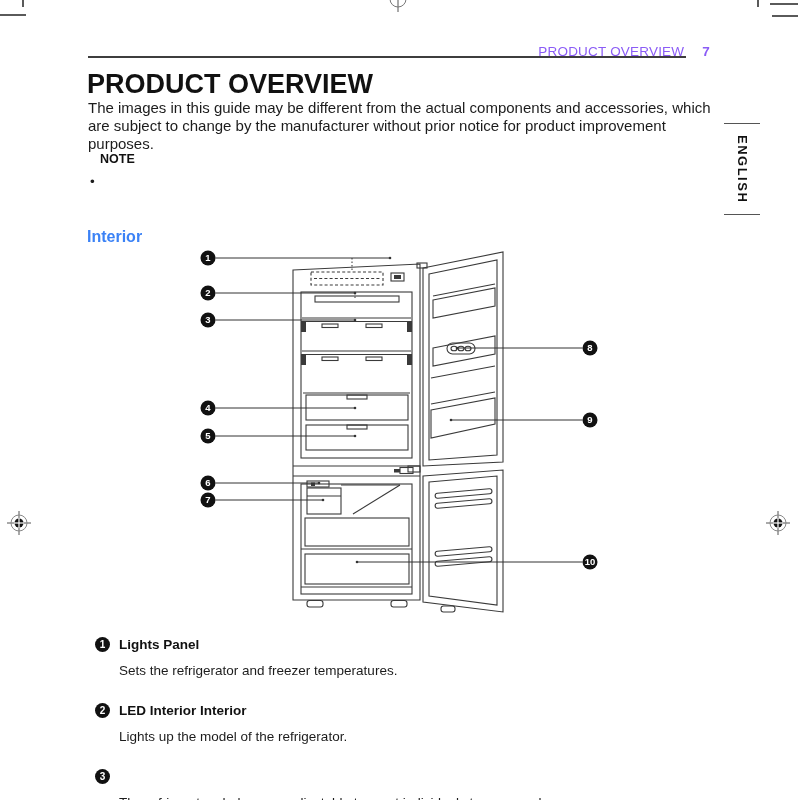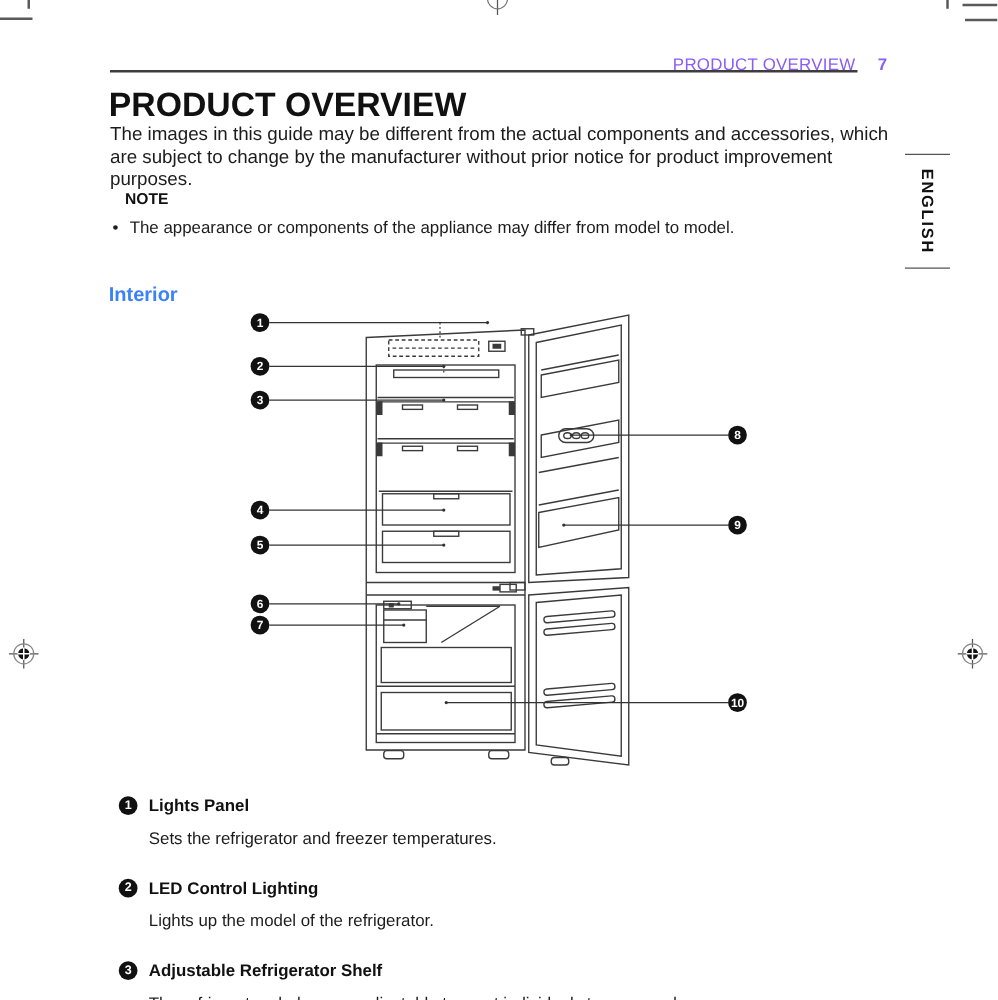--- a/index.html
+++ b/index.html
@@ -96,21 +96,20 @@
 
 <div class="language-tab">
   <span>ENGLISH</span>
 </div>
 
 <h1 class="page-title">PRODUCT OVERVIEW</h1>
 <p class="intro">The images in this guide may be different from the actual components and accessories, which are subject to change by the manufacturer without prior notice for product improvement purposes.</p>
 <div class="note-heading">NOTE</div>
 <div class="note-item">
   <span class="bullet">•</span>
-  <span>The appearance or components of the appliance may differ from model to model.</span>
 </div>
 
 <h2 class="section-heading">Interior</h2>
 
 <svg class="diagram" viewBox="0 0 410 378">
   <g stroke="#3a3a3a" stroke-width="1.1" fill="none">
 
     <g>
       <path d="M98 22 L225 16 L225 352 L98 352 Z" fill="#ffffff"></path>
 
@@ -273,24 +272,23 @@
   <div class="legend-item">
     <div class="legend-title-row">
       <span class="num-badge">1</span>
       <span class="legend-title">Lights Panel</span>
     </div>
     <div class="legend-desc">Sets the refrigerator and freezer temperatures.</div>
   </div>
   <div class="legend-item">
     <div class="legend-title-row">
       <span class="num-badge">2</span>
-      <span class="legend-title">LED Control Lighting</span>
+      <span class="legend-title">LED Interior Interior</span>
     </div>
     <div class="legend-desc">Lights up the model of the refrigerator.</div>
   </div>
   <div class="legend-item">
     <div class="legend-title-row">
       <span class="num-badge">3</span>
-      <span class="legend-title">Adjustable Refrigerator Shelf</span>
     </div>
     <div class="legend-desc">The refrigerator shelves are adjustable to meet individual storage needs.</div>
   </div>
 </div>
 
 </body></html>

